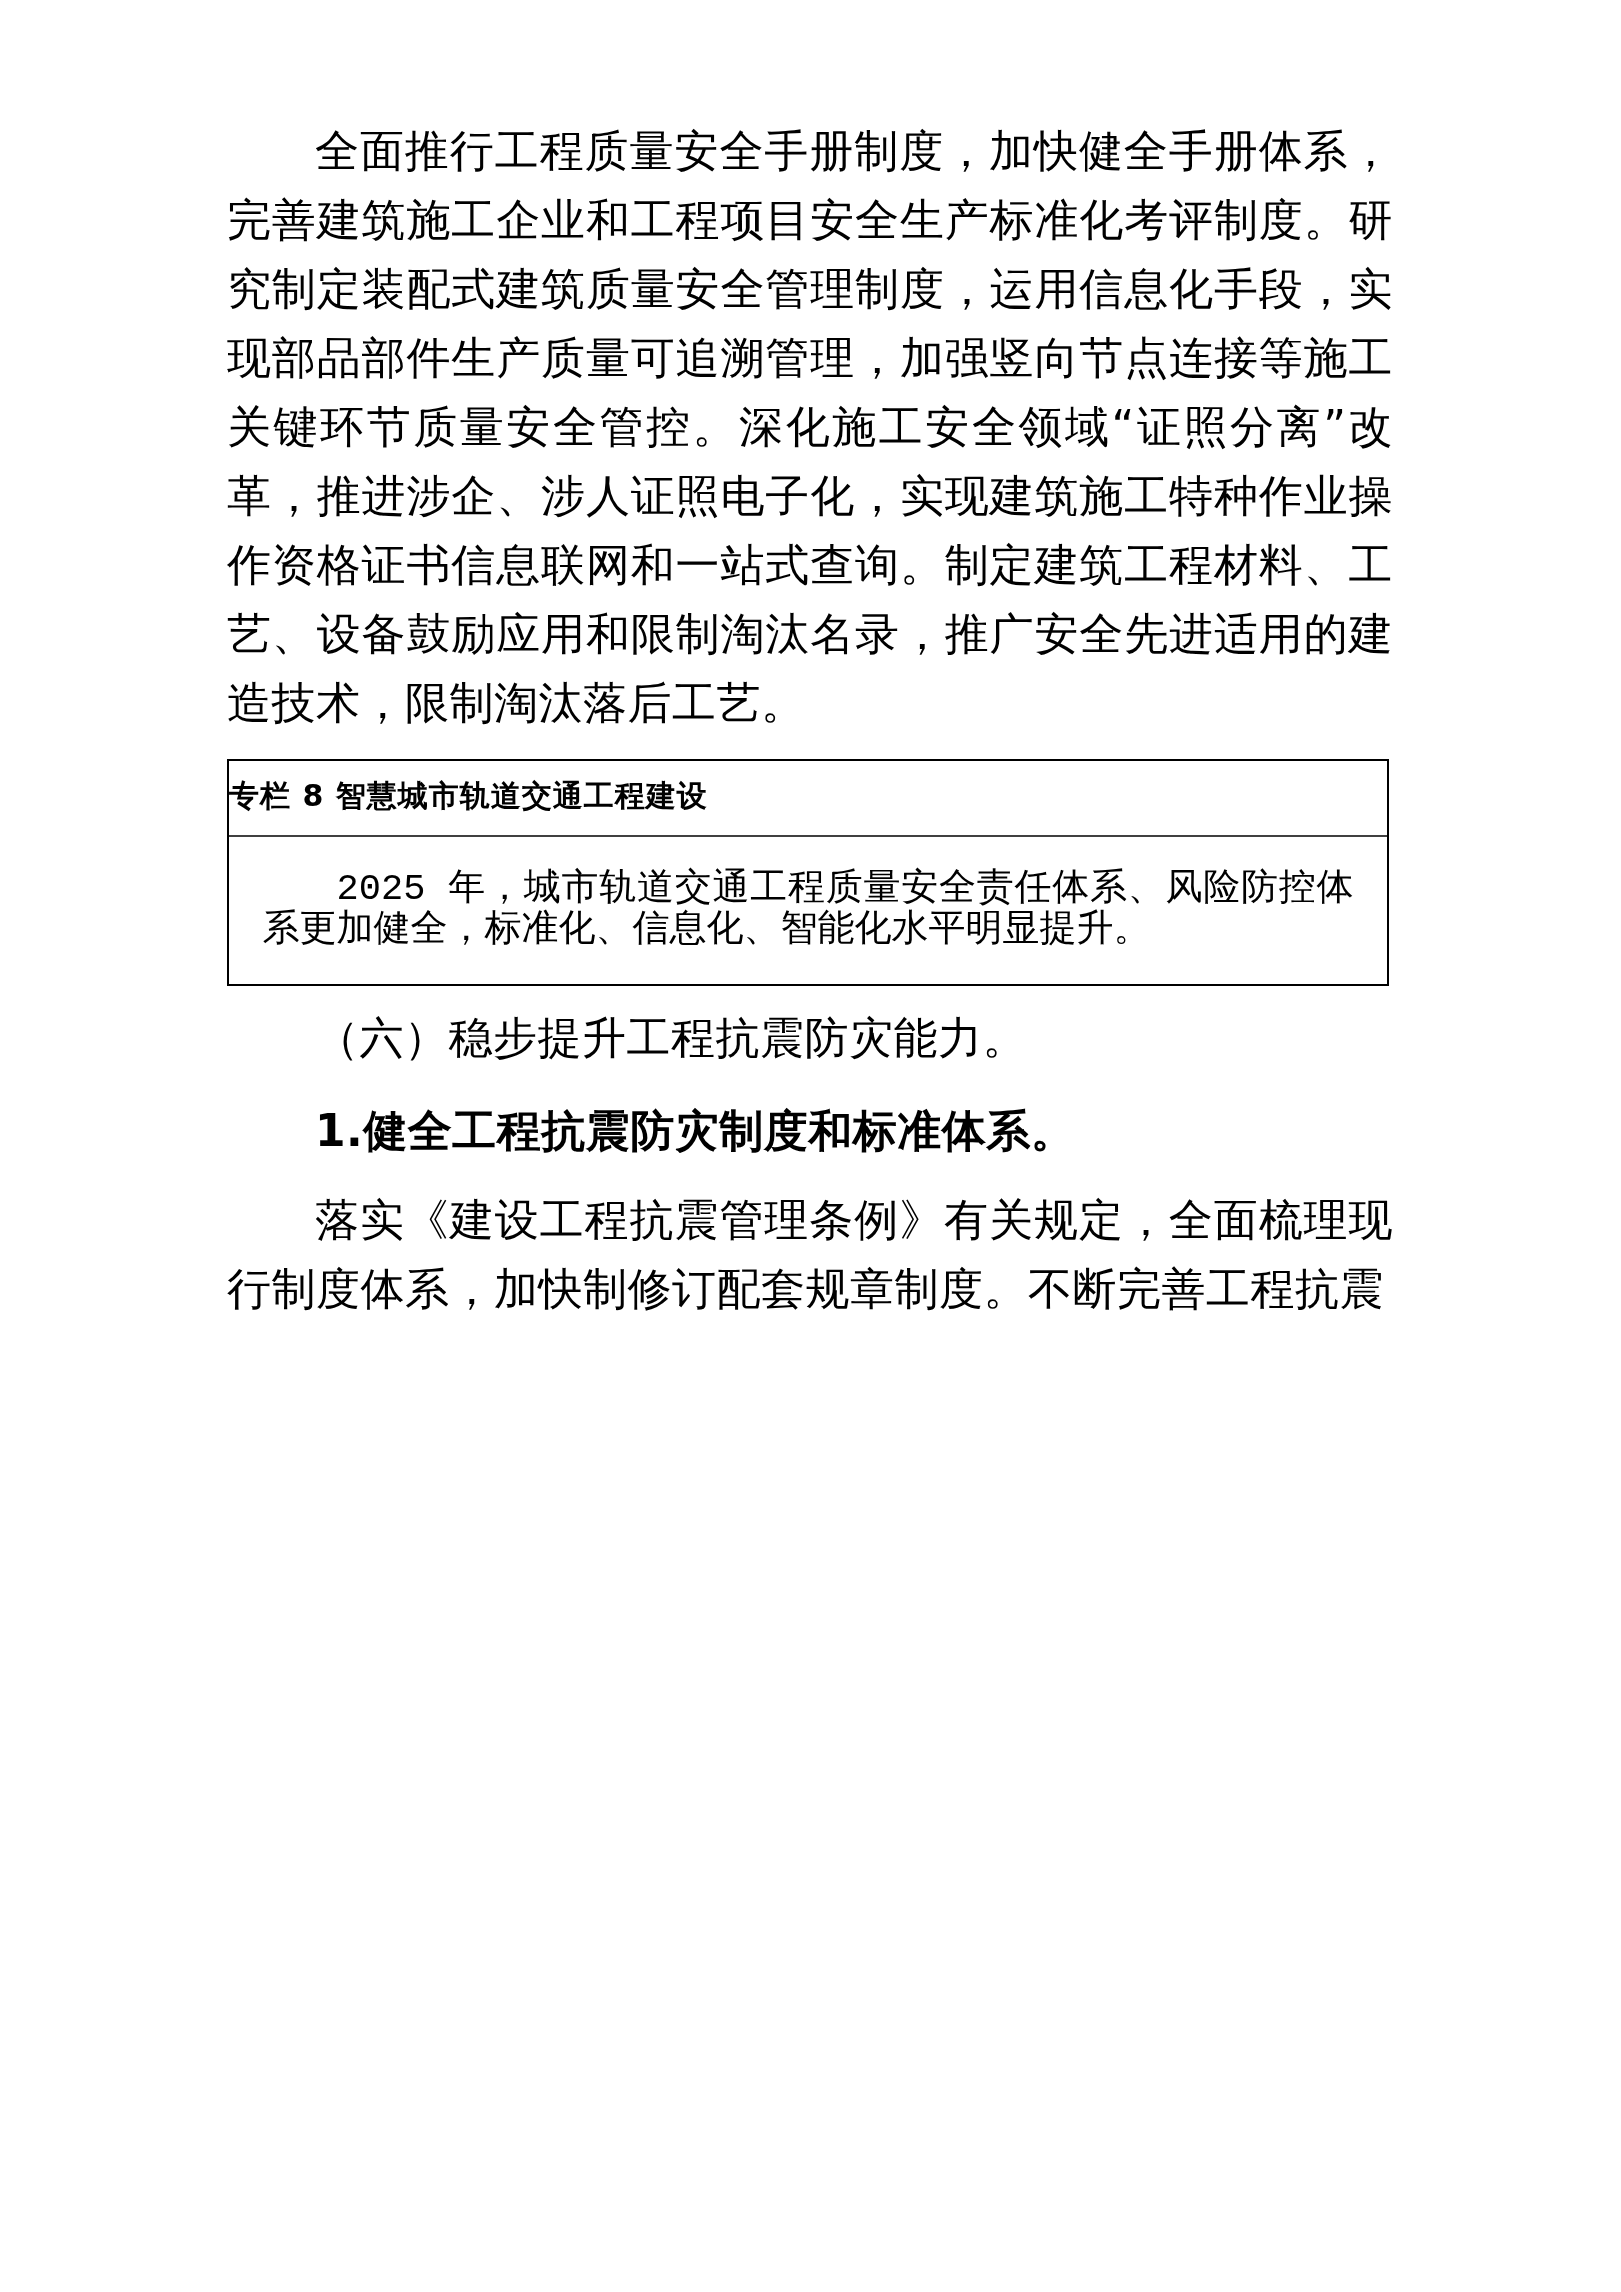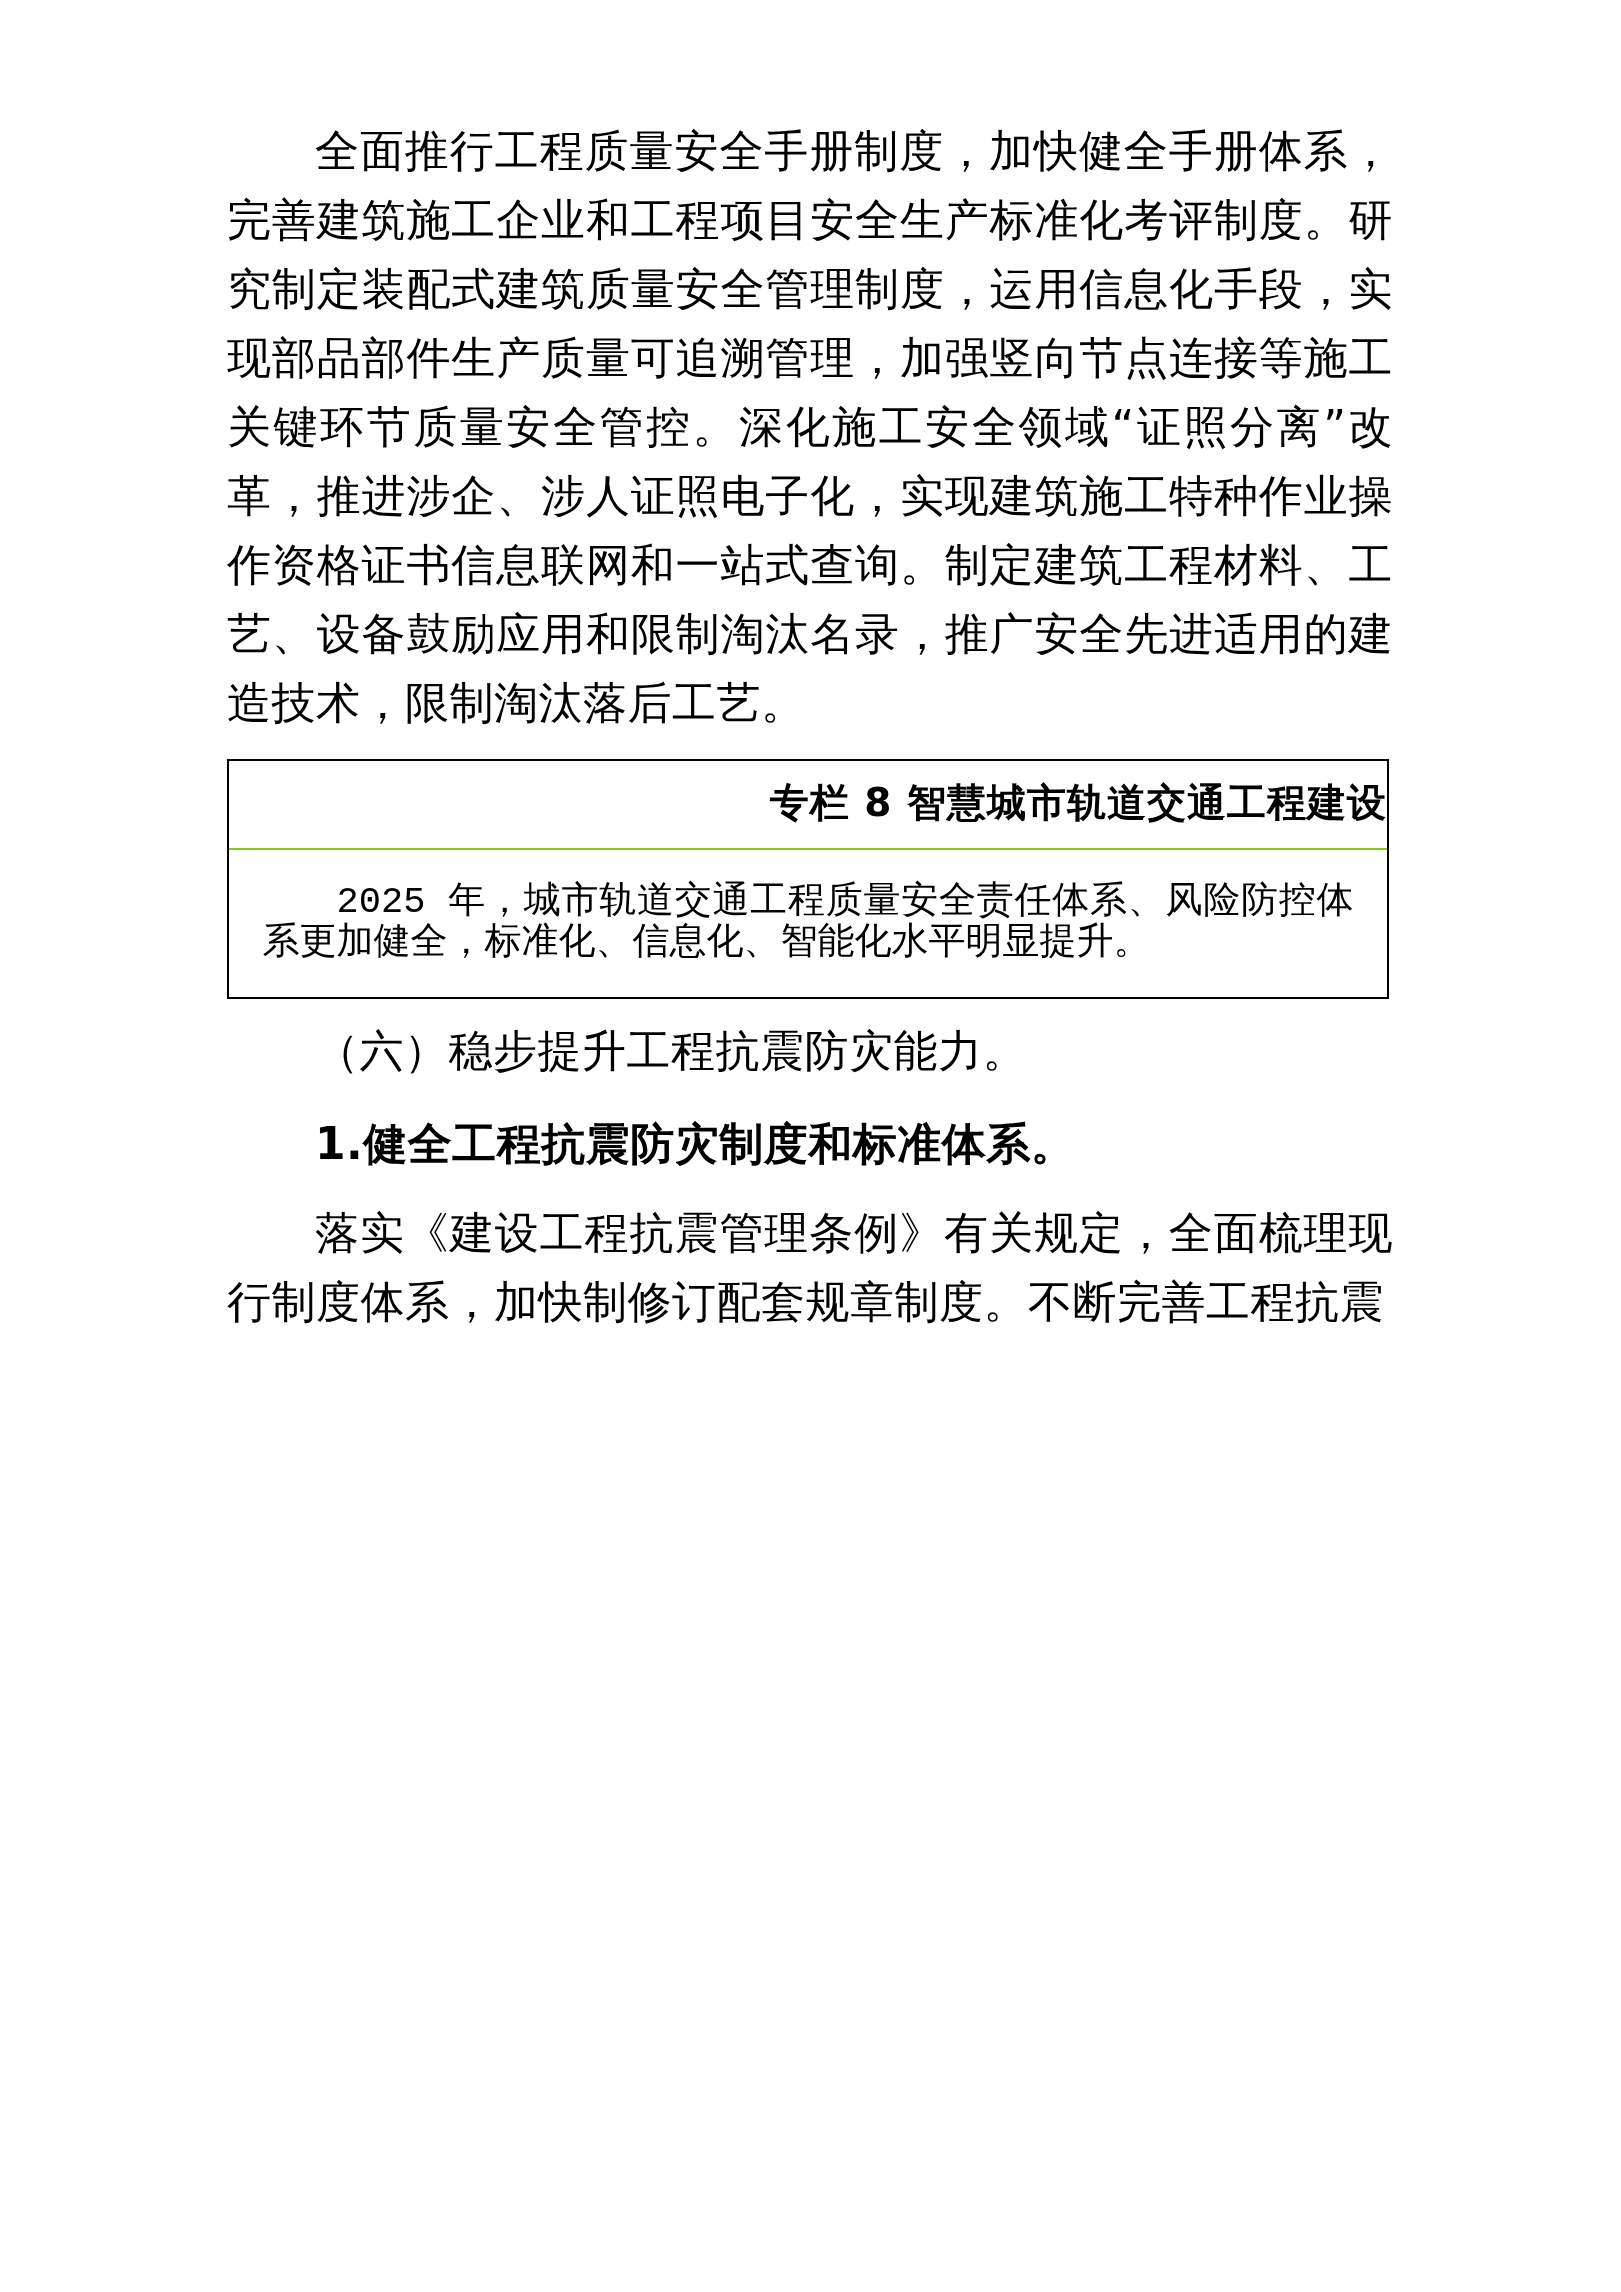--- a/index.html
+++ b/index.html
@@ -63,24 +63,24 @@
 
   
   .callout-box {
     border: 2px solid #000000;
     margin: 21.6px 0 13.7px 0;
     width: 1162px;
     box-sizing: border-box;
     background: #ffffff;
   }
   .callout-header {
-    border-bottom: 2px solid #84cc16;
-    text-align: right;
+    border-bottom: 2px solid #404040;
+    text-align: left;
     padding: 15.7px 0 17.6px 0;
-    font-size: 39px;
+    font-size: 30px;
     font-weight: 700;
     letter-spacing: 1px;
     font-family: "DejaVu Sans", "Liberation Sans", sans-serif;
   }
   .callout-body {
     padding: 15.7px 17.6px 17.6px 17.6px;
   }
   .callout-para {
     font-size: 37px;
     line-height: 41px;

